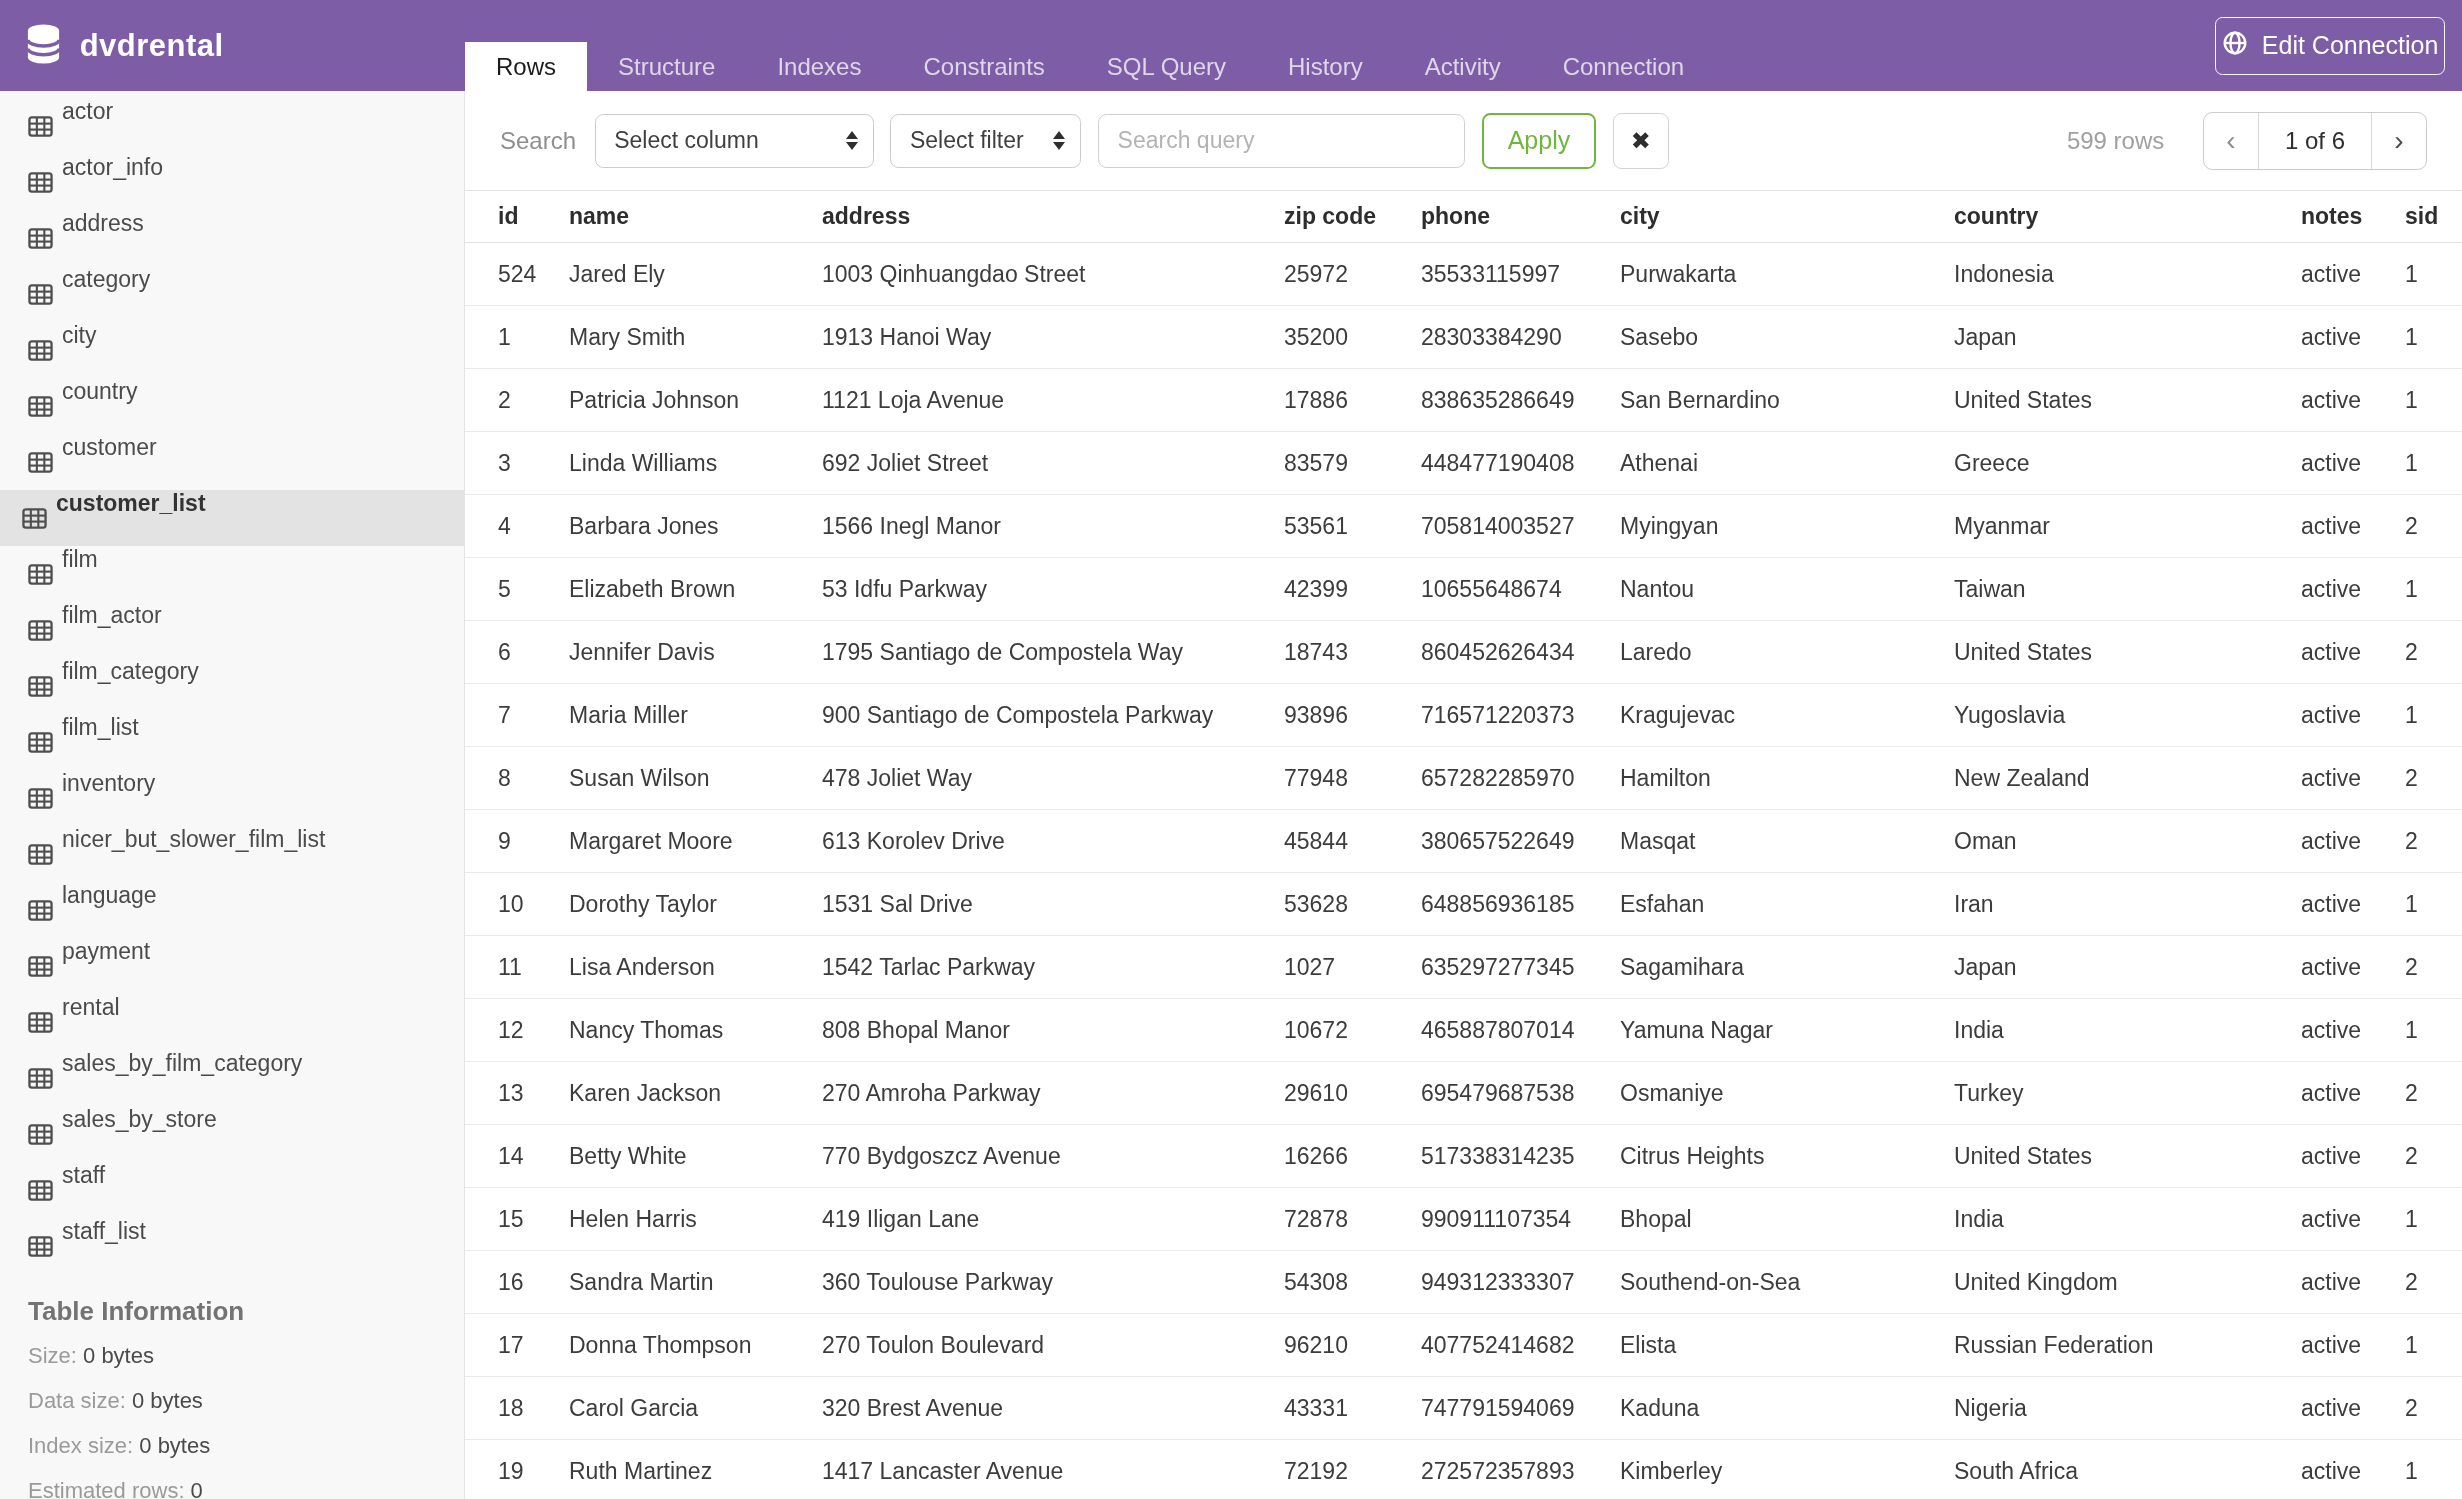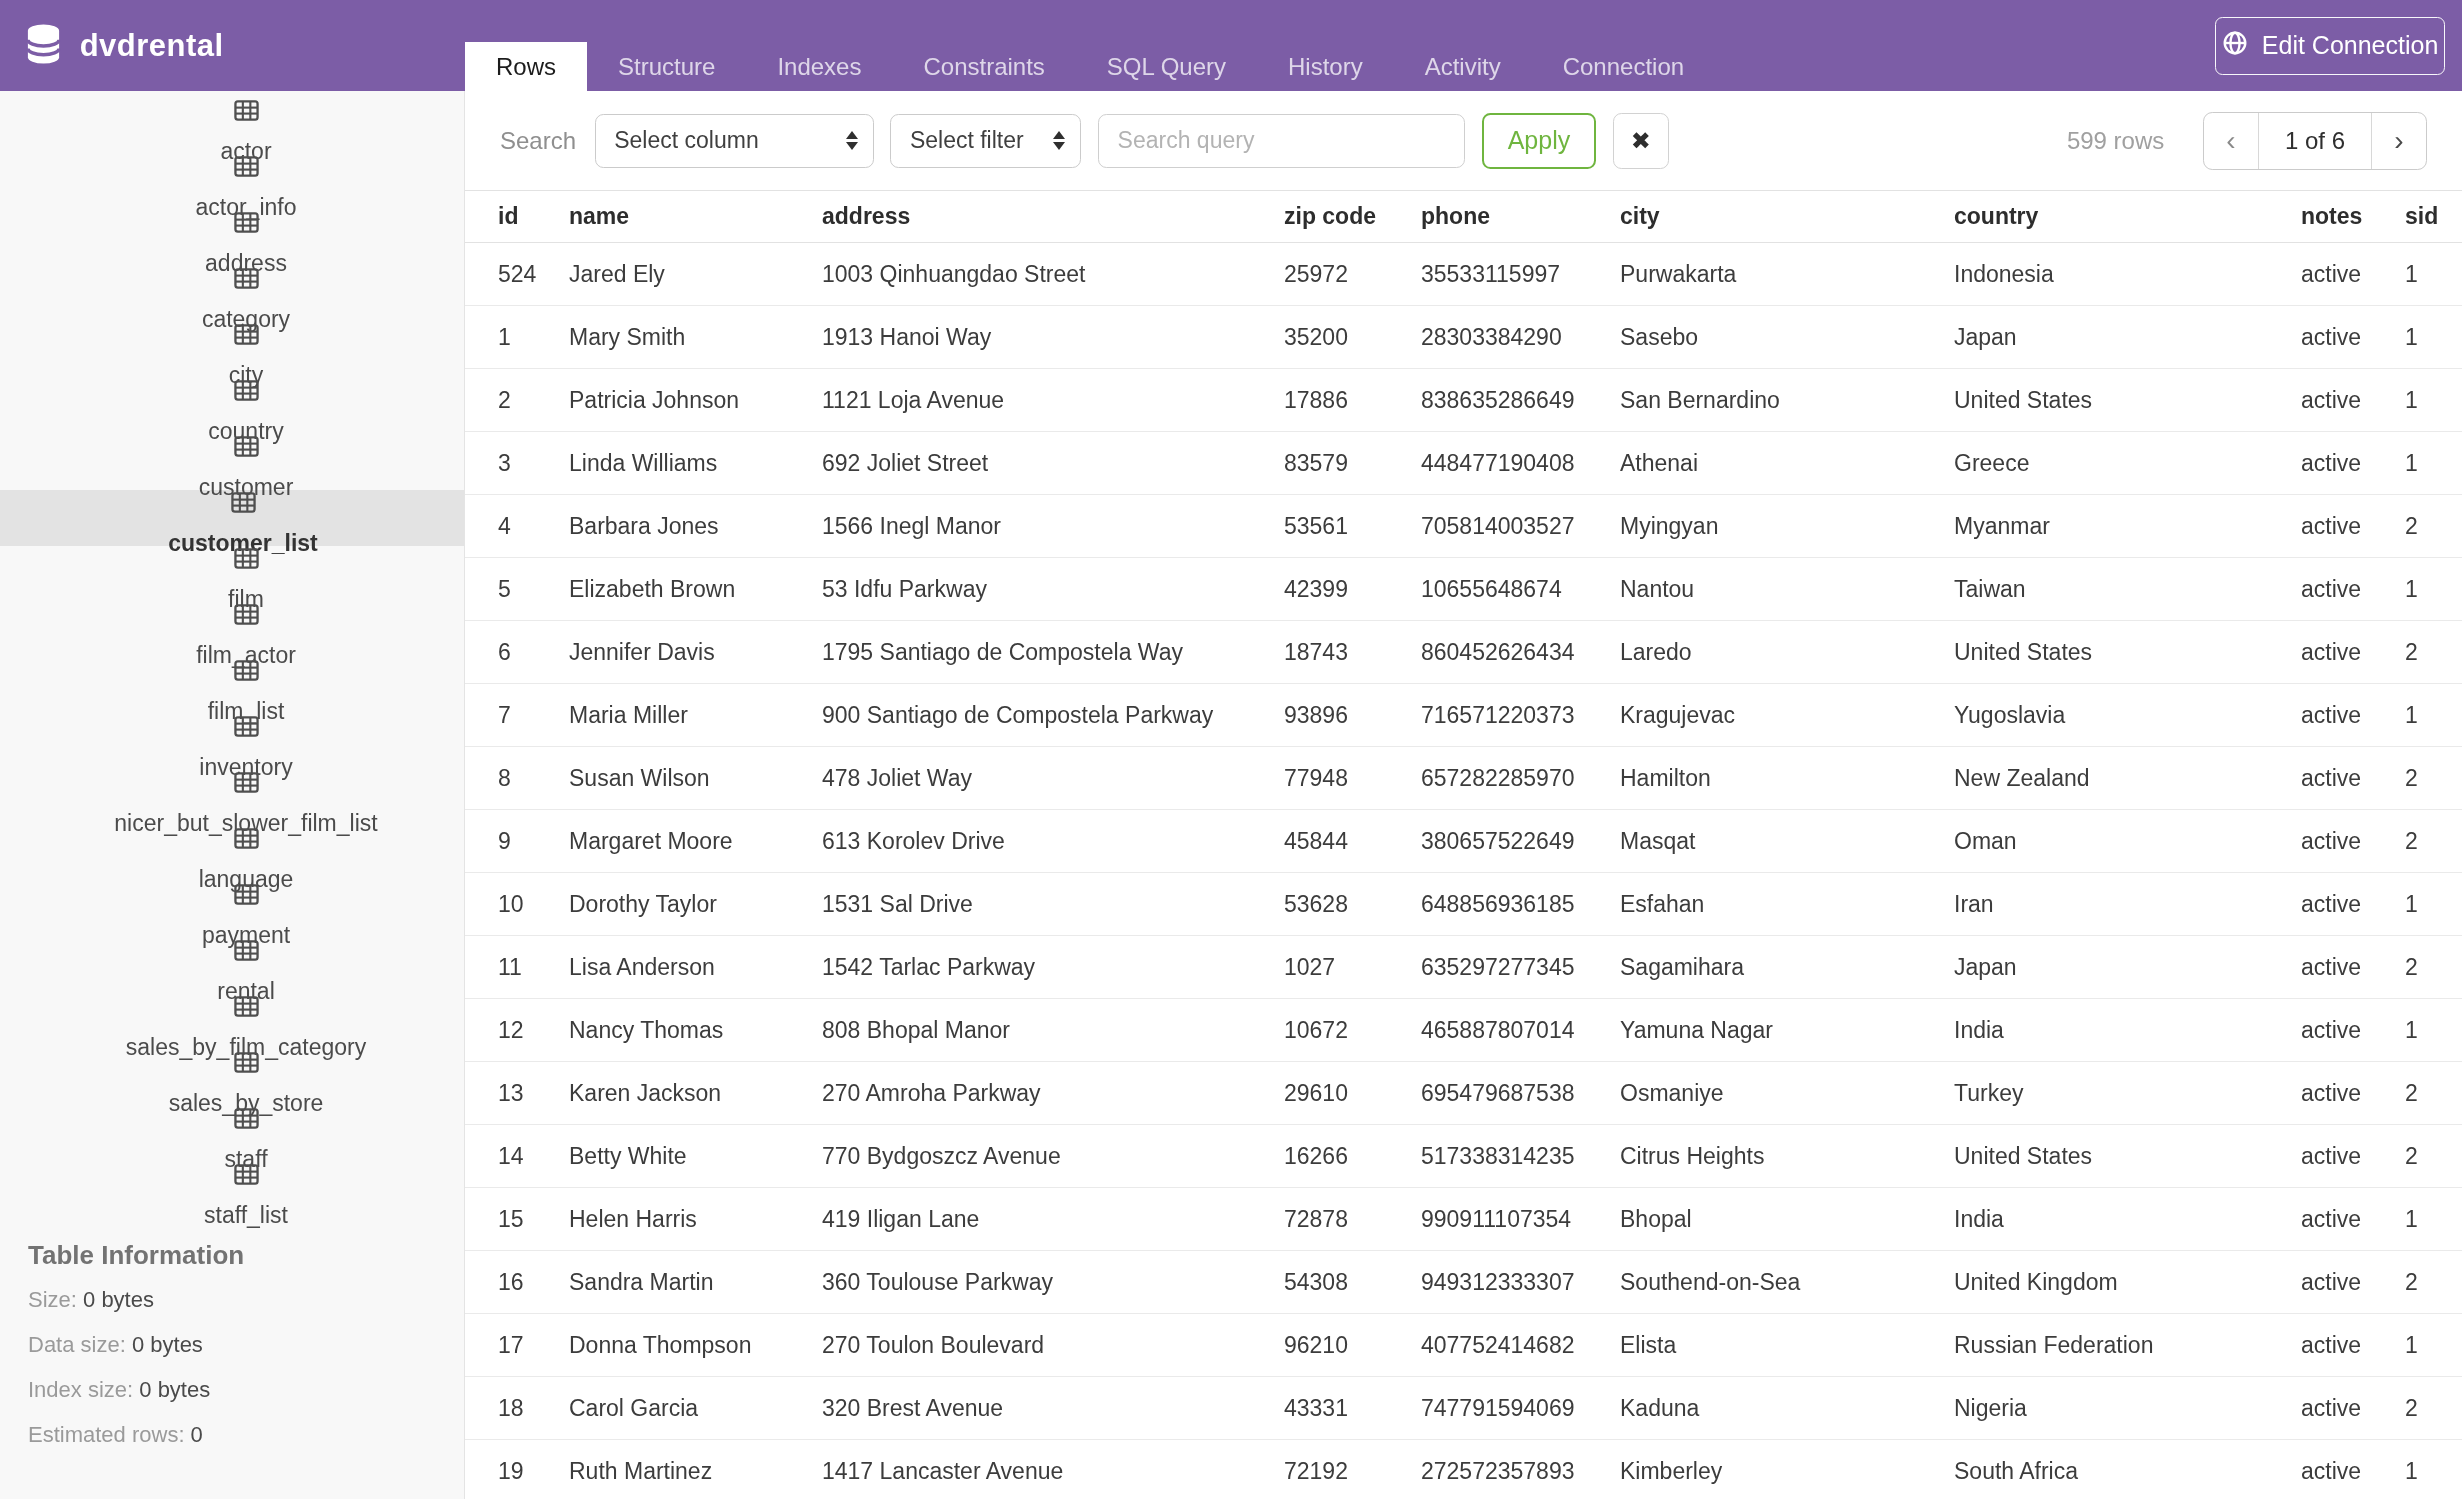--- a/index.html
+++ b/index.html
@@ -15,22 +15,22 @@
   .tab{display:flex;align-items:center;padding:0 31px;font-size:24px;color:rgba(255,255,255,.75);cursor:default;margin-top:42px;}
   .tab.active{background:#fff;color:#1c1c1c;}
   .edit-btn{margin-left:auto;align-self:center;margin-right:16.7px;display:flex;align-items:center;gap:14px;
     background:transparent;border:1.9px solid rgba(255,255,255,.95);border-radius:7.4px;color:#fff;
     font-size:25px;padding:12px 6px;font-family:inherit;}
 
   
   .sidebar{position:absolute;top:91px;left:0;width:465px;bottom:0;background:#f8f8f8;
     border-right:0.9px solid #e4e4e4;box-sizing:border-box;padding-top:7.4px;}
   .tlist{list-style:none;margin:0;padding:0;}
-  .tlist li{height:56px;display:flex;align-items:center;gap:15px;padding-left:28px;
-    font-size:23px;color:#4b4b4b;cursor:default;flex-direction:column;}
+  .tlist li{height:56px;display:flex;gap:9px;padding-left:28px;
+    font-size:23px;color:#4b4b4b;cursor:default;}
   .tlist li.selected{background:#e3e3e3;font-weight:bold;color:#333;padding-left:22px;}
   .tlist .ticon{display:flex;align-items:center;}
   .table-info{padding:22px 28px 0;}
   .table-info h3{margin:0 0 5.6px;font-size:26px;font-weight:bold;color:#737373;}
   .ilist{list-style:none;margin:0;padding:0;}
   .ilist li{font-size:22px;line-height:45px;color:#4a4a4a;}
   .ilist .ilabel{color:#9a9a9a;}
 
   
   .main{position:absolute;left:465px;top:91px;right:0;bottom:0;background:#fff;overflow:hidden;}
@@ -230,20 +230,32 @@
       <li>
         <span class="ticon">
           <svg width="25" height="25" viewBox="0 0 26 26">
             <rect x="1.5" y="3.5" width="23" height="19" rx="2.5" fill="none" stroke="#4f4f4f" stroke-width="2.4"></rect>
             <line x1="1.5" y1="10" x2="24.5" y2="10" stroke="#4f4f4f" stroke-width="2.2"></line>
             <line x1="1.5" y1="16.2" x2="24.5" y2="16.2" stroke="#4f4f4f" stroke-width="2.2"></line>
             <line x1="9.2" y1="3.5" x2="9.2" y2="22.5" stroke="#4f4f4f" stroke-width="2.2"></line>
             <line x1="17" y1="3.5" x2="17" y2="22.5" stroke="#4f4f4f" stroke-width="2.2"></line>
           </svg>
         </span>
+        <span>film_category</span>
+      </li>
+      <li>
+        <span class="ticon">
+          <svg width="25" height="25" viewBox="0 0 26 26">
+            <rect x="1.5" y="3.5" width="23" height="19" rx="2.5" fill="none" stroke="#4f4f4f" stroke-width="2.4"></rect>
+            <line x1="1.5" y1="10" x2="24.5" y2="10" stroke="#4f4f4f" stroke-width="2.2"></line>
+            <line x1="1.5" y1="16.2" x2="24.5" y2="16.2" stroke="#4f4f4f" stroke-width="2.2"></line>
+            <line x1="9.2" y1="3.5" x2="9.2" y2="22.5" stroke="#4f4f4f" stroke-width="2.2"></line>
+            <line x1="17" y1="3.5" x2="17" y2="22.5" stroke="#4f4f4f" stroke-width="2.2"></line>
+          </svg>
+        </span>
         <span>film_list</span>
       </li>
       <li>
         <span class="ticon">
           <svg width="25" height="25" viewBox="0 0 26 26">
             <rect x="1.5" y="3.5" width="23" height="19" rx="2.5" fill="none" stroke="#4f4f4f" stroke-width="2.4"></rect>
             <line x1="1.5" y1="10" x2="24.5" y2="10" stroke="#4f4f4f" stroke-width="2.2"></line>
             <line x1="1.5" y1="16.2" x2="24.5" y2="16.2" stroke="#4f4f4f" stroke-width="2.2"></line>
             <line x1="9.2" y1="3.5" x2="9.2" y2="22.5" stroke="#4f4f4f" stroke-width="2.2"></line>
             <line x1="17" y1="3.5" x2="17" y2="22.5" stroke="#4f4f4f" stroke-width="2.2"></line>

